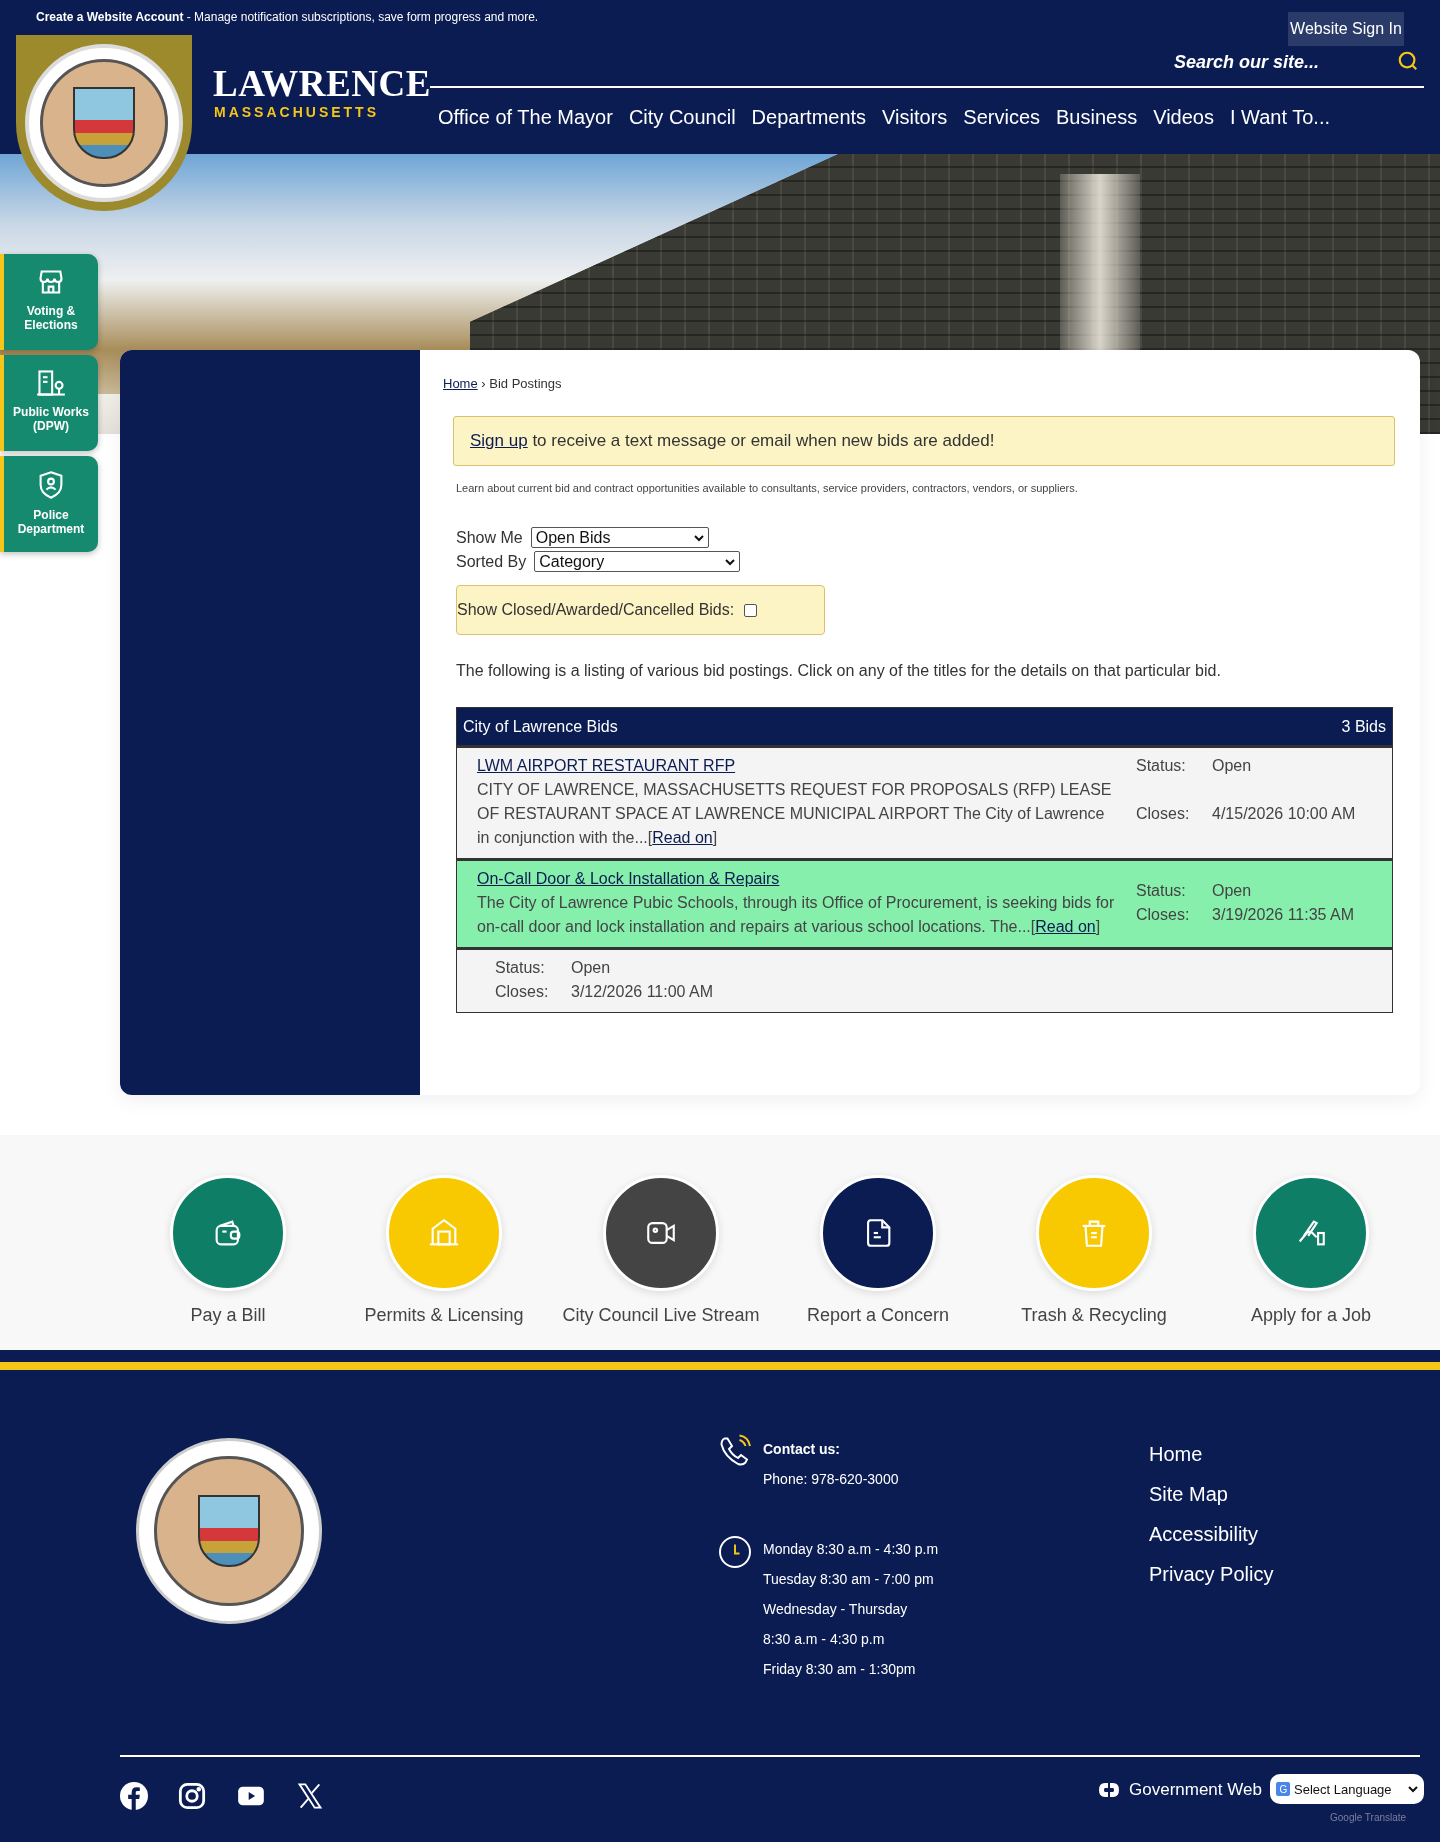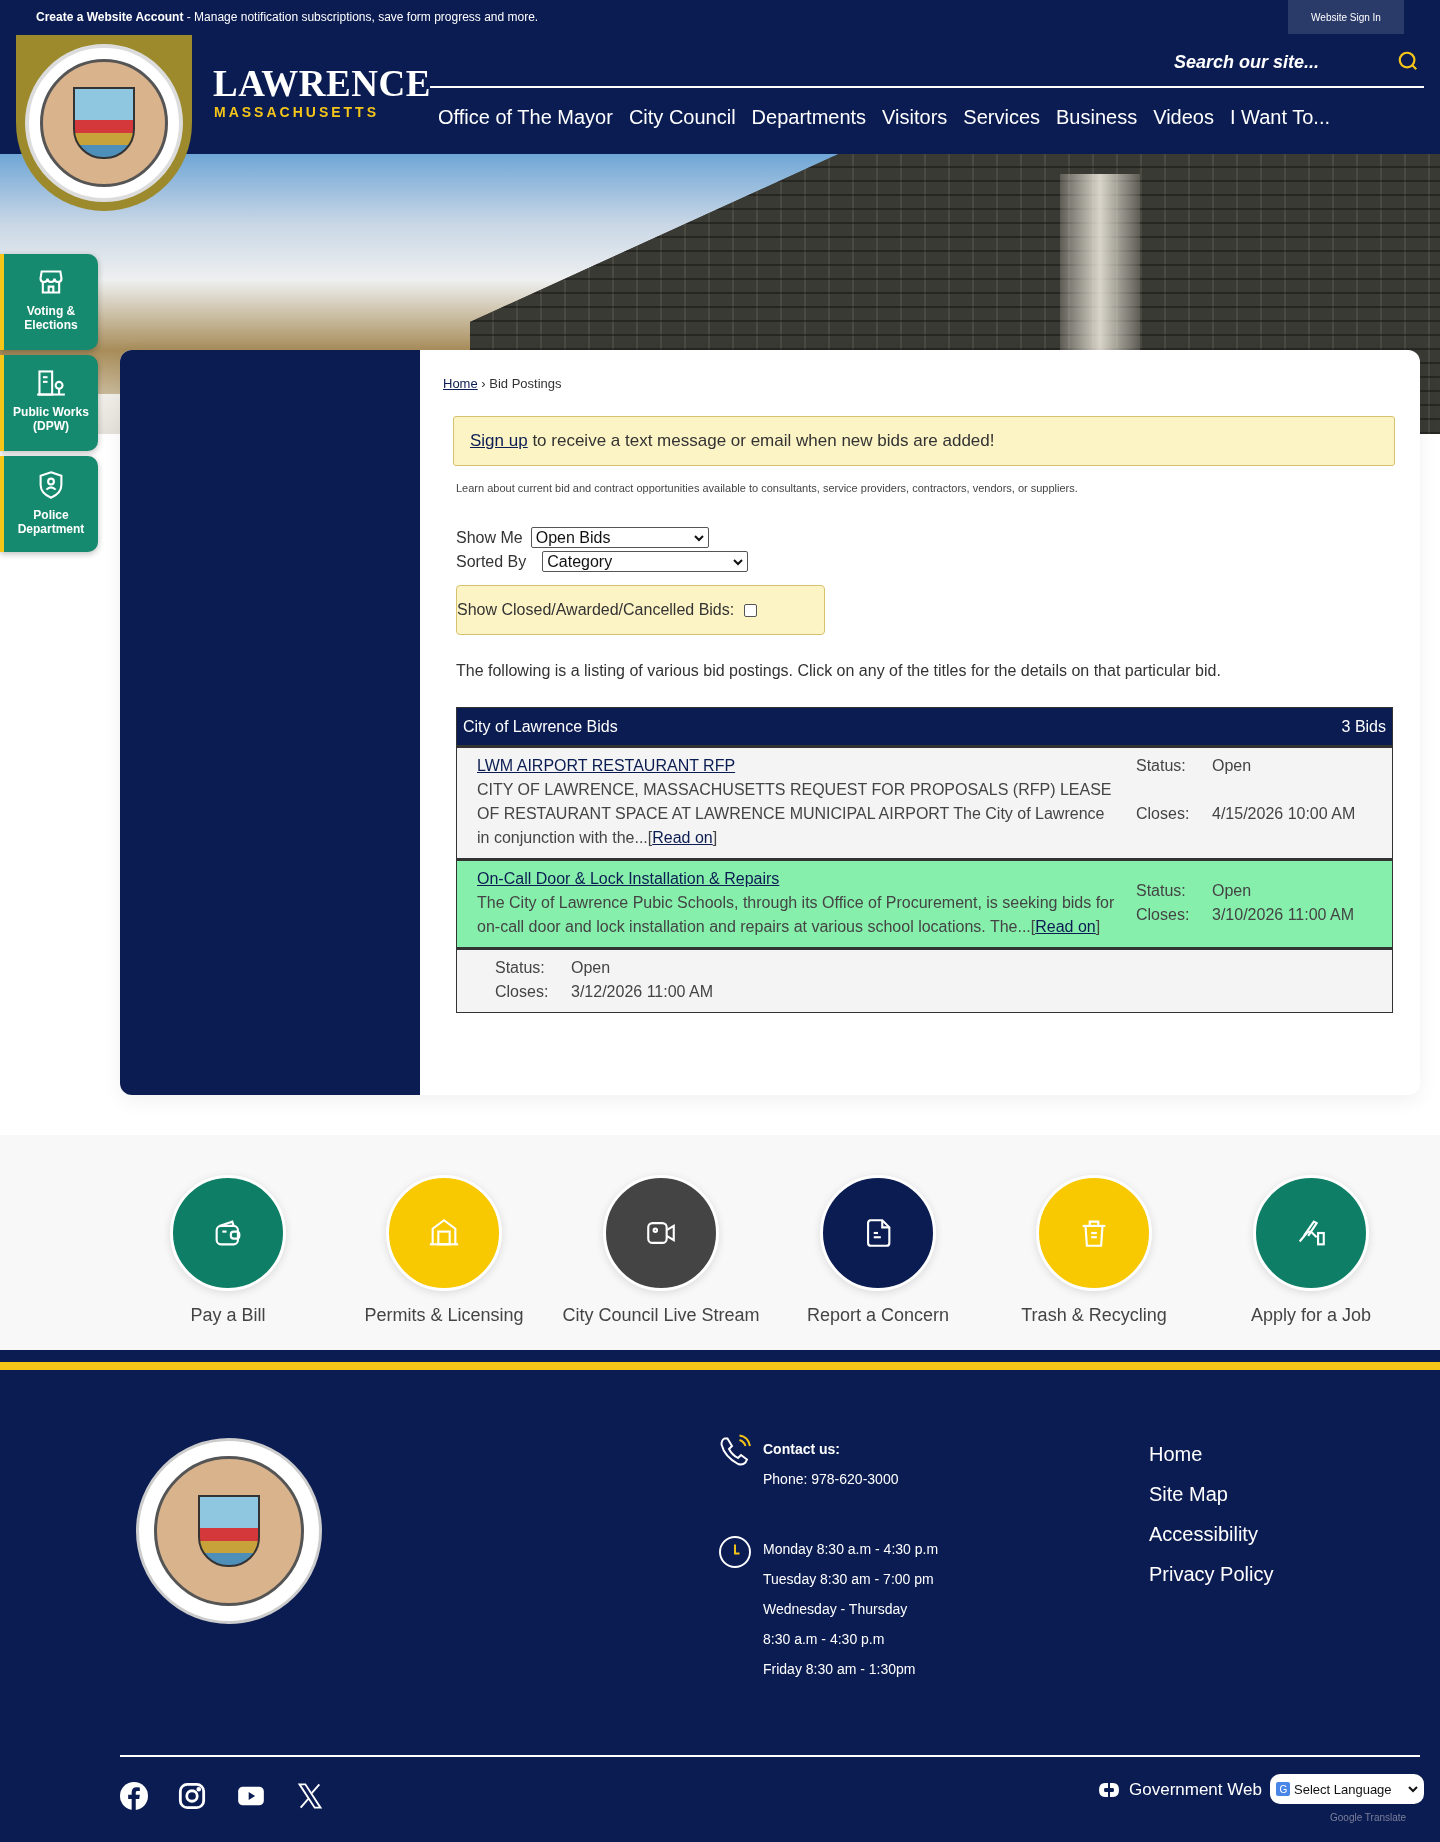--- a/index.html
+++ b/index.html
@@ -4,21 +4,21 @@
 <style>
   * { box-sizing: border-box; margin: 0; padding: 0; }
   body { width: 1440px; height: 1842px; font-family: "Liberation Sans", sans-serif; background: #ffffff; color: #333; position: relative; overflow: hidden; }
   a { color: inherit; }
 
   
   .header { position: absolute; top: 0; left: 0; width: 1440px; height: 154px; background: #0b1c52; }
   .topbar { position: absolute; top: 0; left: 0; width: 1440px; height: 34px; }
   .topbar-msg { position: absolute; left: 36px; top: 10px; color: #fff; font-size: 12px; }
   .topbar-msg b { font-weight: 700; }
-  .signin-btn { position: absolute; right: 36px; top: 0; width: 116px; height: 34px; background: #2a3a69; color: #fff; font-size: 10px; display: flex; align-items: center; justify-content: center; border: none; }
+  .signin-btn { position: absolute; right: 36px; top: 12px; width: 116px; height: 34px; background: #2a3a69; color: #fff; font-size: 16px; display: flex; align-items: center; justify-content: center; border: none; }
   .logo-box { position: absolute; left: 16px; top: 35px; width: 176px; height: 176px; background: #9c8a2c; border-radius: 0 0 88px 88px; z-index: 5; display:flex; align-items:center; justify-content:center; }
   .seal { width: 158px; height: 158px; border-radius: 50%; background: #fff; border: 4px solid #dcdcdc; display: flex; align-items: center; justify-content: center; }
   .seal-inner { width: 128px; height: 128px; border-radius: 50%; background: #d9b38c; border: 3px solid #555; display:flex; align-items:center; justify-content:center; }
   .seal-shield { width: 62px; height: 72px; background: linear-gradient(#8ec7df 0 45%, #d4383a 45% 65%, #c7a23a 65% 82%, #4d8fb8 82%); border-radius: 0 0 30px 30px; border: 2px solid #333; }
   .brand-name { position: absolute; left: 213px; top: 62px; font-family: "Liberation Serif", serif; font-weight: 700; font-size: 37px; color: #fff; letter-spacing: 0.5px; }
   .brand-sub { position: absolute; left: 214px; top: 104px; font-size: 14px; font-weight: 700; color: #f5c518; letter-spacing: 3px; }
   .search-text { position: absolute; left: 1174px; top: 52px; color: #fff; font-size: 18px; font-style: italic; font-weight: 600; }
   .search-icon { position: absolute; left: 1397px; top: 50px; width: 22px; height: 22px; }
   .nav-line { position: absolute; left: 430px; top: 86px; width: 994px; height: 2px; background: #fff; }
   .nav { position: absolute; left: 430px; top: 106px; display: flex; gap: 0; }
@@ -183,21 +183,21 @@
       <span>Show Me</span>
       <div class="select" style="width:178px;">
         <span>Open Bids</span>
         <svg width="10" height="8" viewBox="0 0 10 8">
             <path d="M1 2 L5 6 L9 2" stroke="#111" stroke-width="2" fill="none"></path>
           </svg>
       </div>
     </div>
     <div class="filter-row" style="top:201px;">
       <span>Sorted By</span>
-      <div class="select" style="width:206px;margin-left:8px;">
+      <div class="select" style="width:206px;">
         <span>Category</span>
         <svg width="10" height="8" viewBox="0 0 10 8">
             <path d="M1 2 L5 6 L9 2" stroke="#111" stroke-width="2" fill="none"></path>
           </svg>
       </div>
     </div>
 
     <div class="closed-box">
       <span>Show Closed/Awarded/Cancelled Bids:</span>
       <div class="checkbox"></div>
@@ -226,21 +226,21 @@
 
       <div class="bid-row alt">
         <div class="bid-main">
           <a class="bid-title">On-Call Door &amp; Lock Installation &amp; Repairs</a><br>
           <span>The City of Lawrence Pubic Schools, through its Office of Procurement, is seeking bids for on-call door and lock installation and repairs at various school locations. The...</span>[<a class="bid-read">Read on</a>]
         </div>
         <div class="bid-meta">
           <span>Status:</span>
           <span>Open</span>
           <span>Closes:</span>
-          <span>3/10/2026 11:00 AM</span>
+          <span>3/19/2026 11:35 AM</span>
         </div>
       </div>
 
       <div class="bid-row plain">
         <div class="bid-meta">
           <span>Status:</span>
           <span>Open</span>
           <span>Closes:</span>
           <span>3/12/2026 11:00 AM</span>
         </div>

